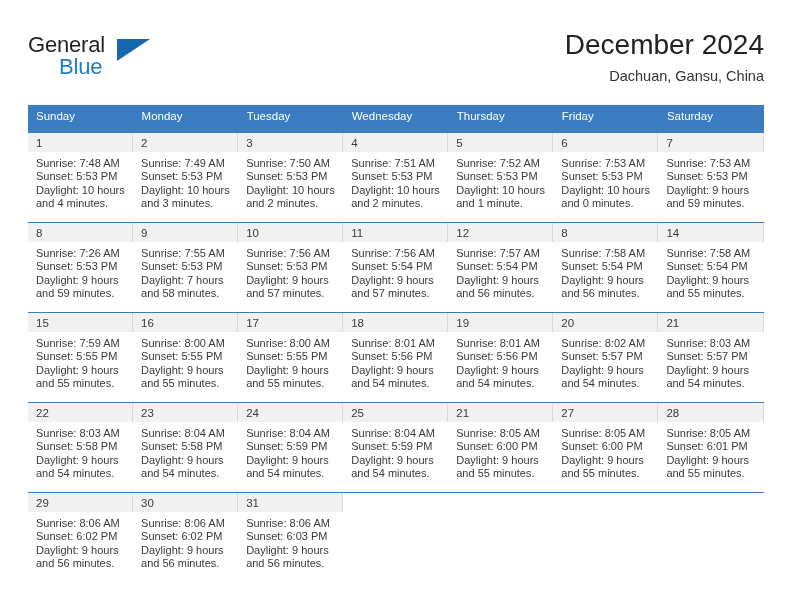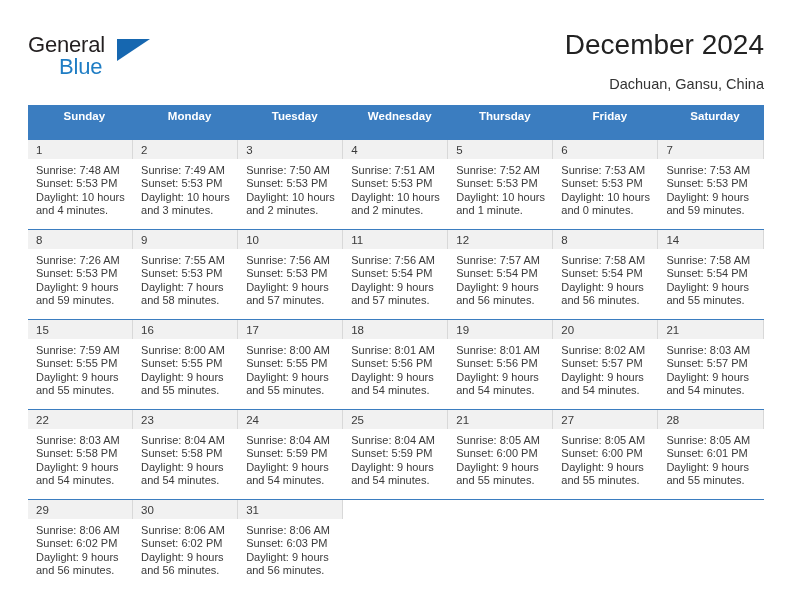--- a/index.html
+++ b/index.html
@@ -76,42 +76,42 @@
     line-height: 34px;
     white-space: nowrap;
     font-weight: normal;
     margin: 0;
     text-align: right;
   }
   .cal-subtitle {
     font-size: 14.5px;
     color: #333333;
     line-height: 20px;
-    margin-top: 12px;
+    margin-top: 4px;
     white-space: nowrap;
   }
 
   
   .calendar {
     position: absolute;
     left: 28px;
     top: 105px;
     width: 736px;
     border-collapse: collapse;
     table-layout: fixed;
   }
   .cal-head-row {
     background: #3b7dc0;
   }
   .cal-head-row th {
     color: #ffffff;
     font-size: 11.5px;
-    font-weight: bold;
-    text-align: center;
-    padding: 5px 0 17px 8px;
+    font-weight: normal;
+    text-align: left;
+    padding: 5px 0 10px 8px;
     height: 21px;
     box-sizing: border-box;
     border-right: 1px solid #3b7dc0;
   }
   .week-row > td {
     vertical-align: top;
     padding: 0;
     border-top: 1px solid #3b7dc0;
   }
   .cell {

